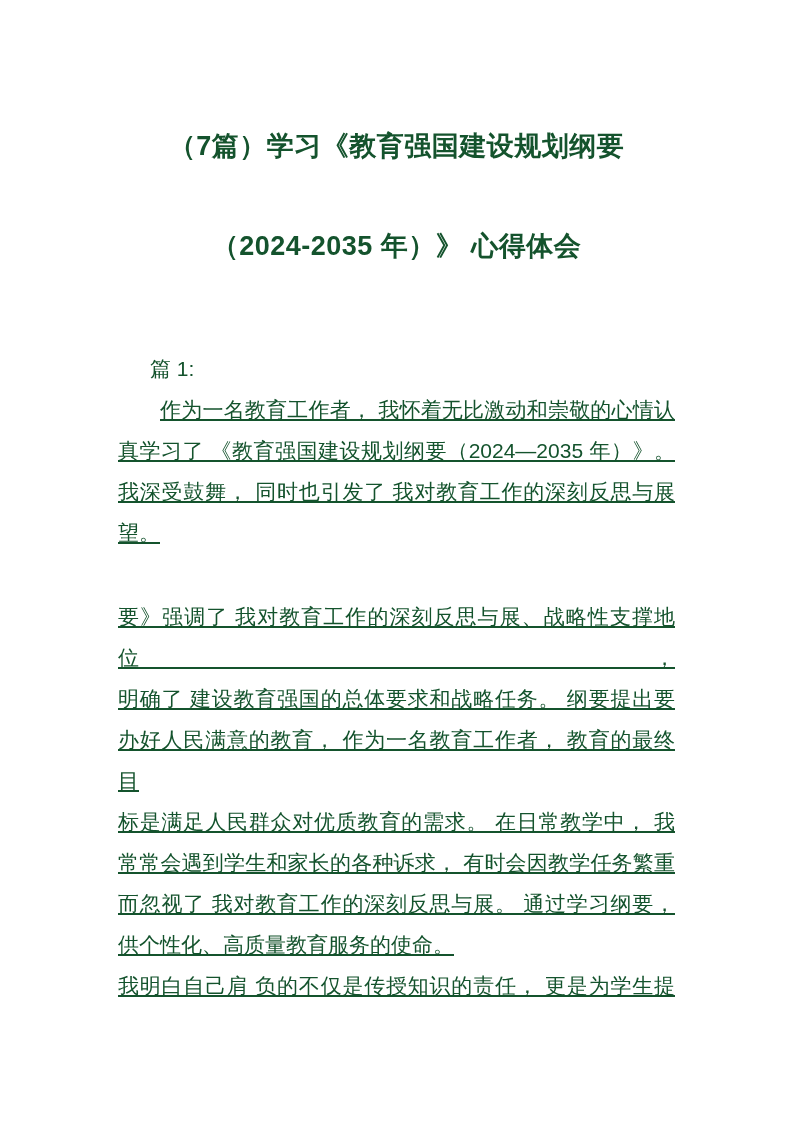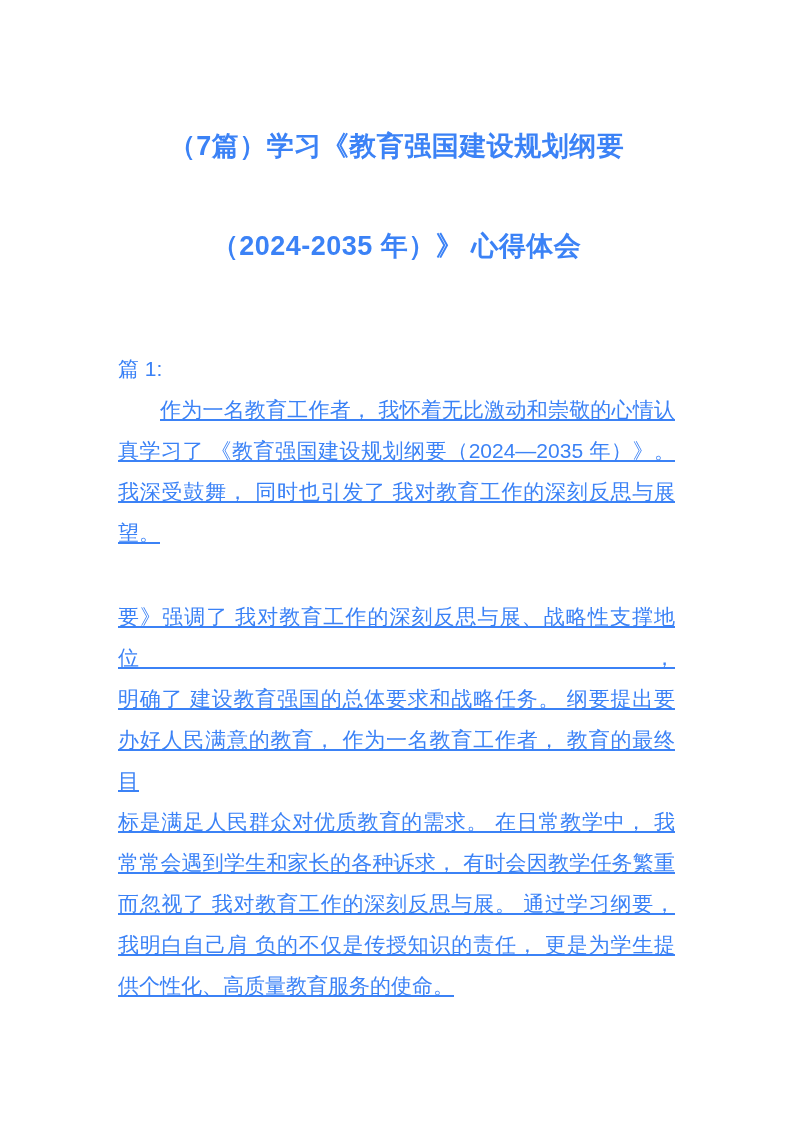--- a/index.html
+++ b/index.html
@@ -5,40 +5,41 @@
   html, body {
     margin: 0;
     padding: 0;
     background: #ffffff;
   }
   .page {
     position: relative;
     width: 793px;
     height: 1122px;
     background: #ffffff;
-    color: #3b82f6;
+    color: #14532d;
     font-family: "Liberation Sans", "DejaVu Sans", sans-serif;
     overflow: hidden;
   }
   .doc-title {
     margin: 96px 0 0 0;
     text-align: center;
     font-size: 27px;
     font-weight: 700;
     line-height: 100px;
     letter-spacing: 0.5px;
   }
   .doc-body {
     margin: 0 118px;
     width: 557px;
     font-size: 21px;
     line-height: 41px;
   }
   .section-label {
     margin-top: 52px;
+    margin-left: 32px;
   }
   .para {
     margin: 0;
     text-decoration: underline;
   }
   .para-2 {
     margin-top: 43px;
   }
   .line {
     white-space: nowrap;
@@ -74,18 +75,18 @@
       <div class="line">望。</div>
     </div>
 
     <div class="para para-2">
       <div class="line j">要》强调了 我对教育工作的深刻反思与展、战略性支撑地位，</div>
       <div class="line j">明确了 建设教育强国的总体要求和战略任务。 纲要提出要</div>
       <div class="line j">办好人民满意的教育， 作为一名教育工作者， 教育的最终目</div>
       <div class="line j">标是满足人民群众对优质教育的需求。 在日常教学中， 我</div>
       <div class="line j">常常会遇到学生和家长的各种诉求， 有时会因教学任务繁重</div>
       <div class="line j">而忽视了 我对教育工作的深刻反思与展。 通过学习纲要，</div>
+      <div class="line">供个性化、高质量教育服务的使命。</div>
       <div class="line j">我明白自己肩 负的不仅是传授知识的责任， 更是为学生提</div>
-      <div class="line">供个性化、高质量教育服务的使命。</div>
     </div>
 
   </div>
 </div>
 
 </body></html>

